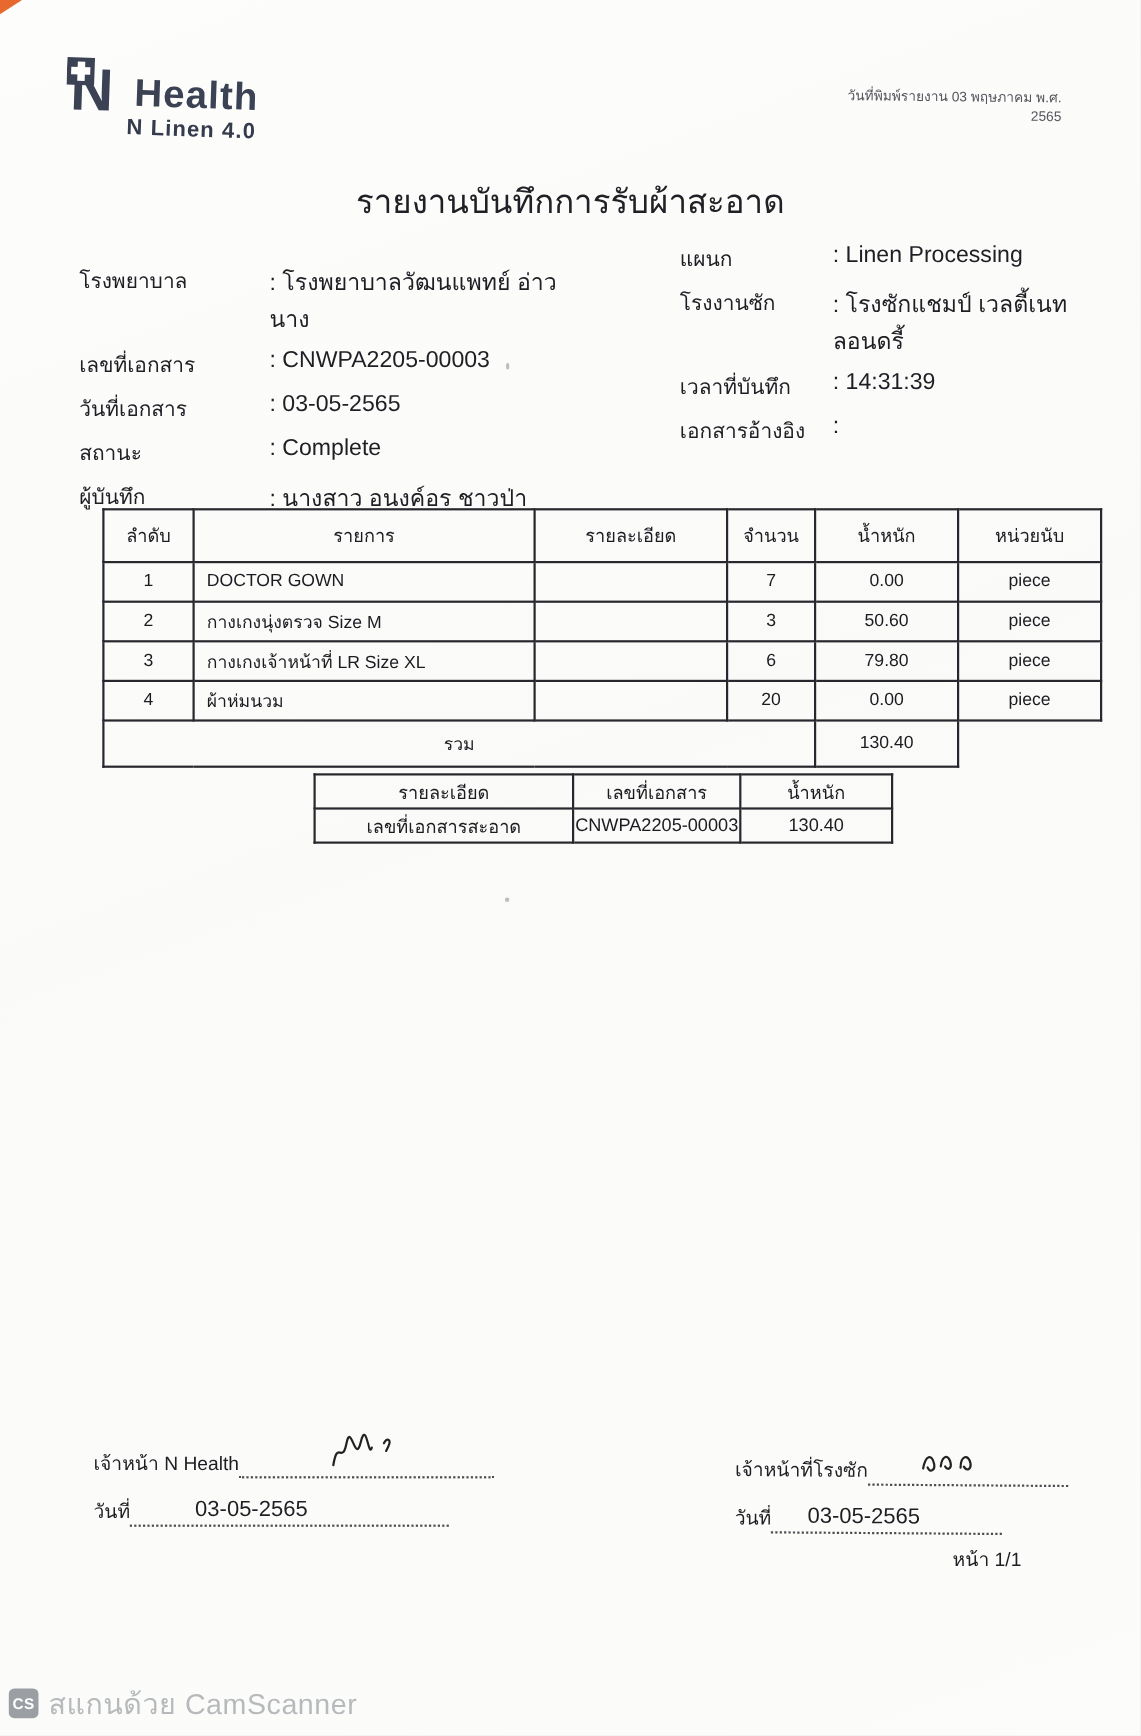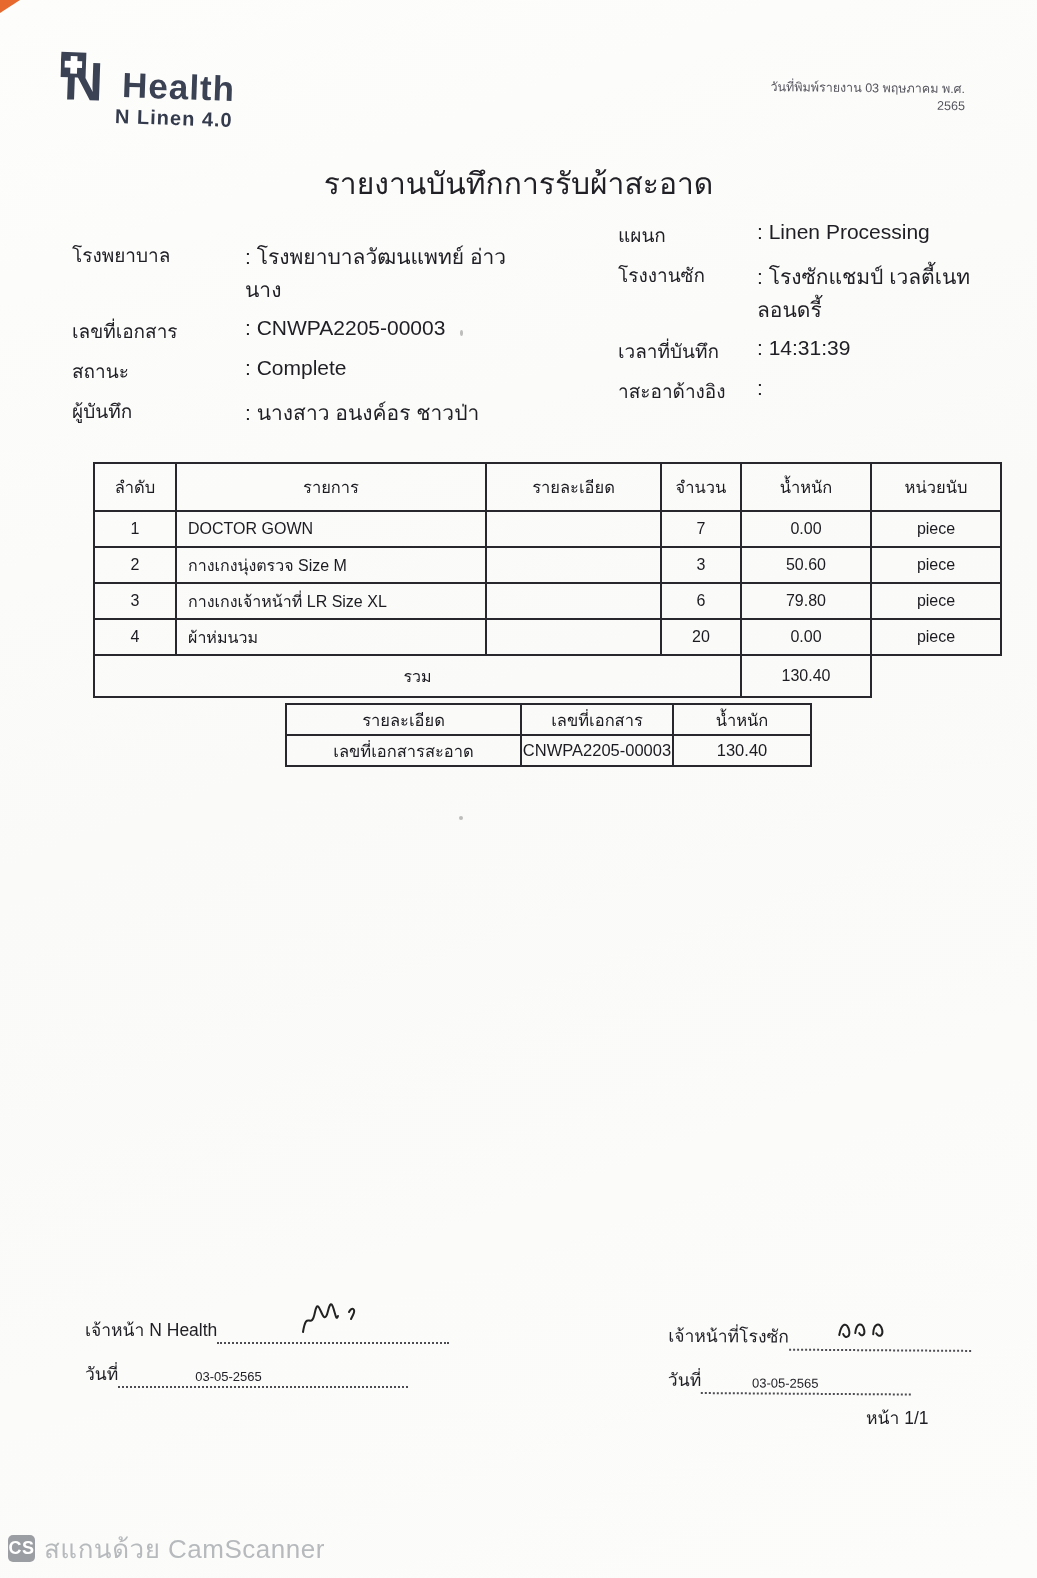--- a/index.html
+++ b/index.html
@@ -53,29 +53,29 @@
   table.summary th, table.summary td {
     border:2px solid #27272d; font-weight:normal; text-align:center;
     font-size:16.5px; color:#1b1b21; height:31px;
   }
   
   .sig-left  { position:absolute; top:1316px; left:85px;  width:430px; }
   .sig-right { position:absolute; top:1323px; left:668px; width:340px; transform:rotate(0.4deg); }
   .sig-line { display:flex; align-items:flex-end; margin-bottom:16px; position:relative; }
   .sig-label { font-size:17.5px; white-space:nowrap; }
   .dots { display:inline-block; border-bottom:2.5px dotted #4c4c52; position:relative; height:24px; flex:0 0 auto; }
-  .dots .over-text { position:absolute; bottom:2px; left:50%; transform:translateX(-50%); font-size:13px; white-space:nowrap; }
+  .dots .over-text { position:absolute; bottom:2px; left:50%; transform:translateX(-50%); font-size:20px; white-space:nowrap; }
   .sig-mark { position:absolute; bottom:6px; }
   
   .page-num { position:absolute; top:1404px; left:866px; font-size:17.5px; }
   
   .scan-footer { position:absolute; left:8px; top:1528px; display:flex; align-items:center; }
   .cs-badge {
     width:27px; height:27px; background:#9b9fa3; border-radius:5px;
-    color:#fff; font-size:18px; font-weight:bold; display:flex;
+    color:#fff; font-size:14px; font-weight:bold; display:flex;
     align-items:center; justify-content:center; letter-spacing:0.5px;
   }
   .scan-text { margin-left:9px; font-size:26px; color:#b7babd; letter-spacing:0.5px; }
   
   .speck { position:absolute; background:#8a8a8a; border-radius:50%; opacity:.55; }
 </style>
 </head>
 <body>
 
 <div class="paper">
@@ -102,20 +102,24 @@
   <div class="info-left">
     <div class="info-row">
       <span class="info-label">โรงพยาบาล</span>
       <span class="info-value">: โรงพยาบาลวัฒนแพทย์ อ่าวนาง</span>
     </div>
     <div class="info-row">
       <span class="info-label">เลขที่เอกสาร</span>
       <span class="info-value">: CNWPA2205-00003</span>
     </div>
     <div class="info-row">
+      <span class="info-label">วันที่เอกสาร</span>
+      <span class="info-value">: 03-05-2565</span>
+    </div>
+    <div class="info-row">
       <span class="info-label">สถานะ</span>
       <span class="info-value">: Complete</span>
     </div>
     <div class="info-row">
       <span class="info-label">ผู้บันทึก</span>
       <span class="info-value">: นางสาว อนงค์อร ชาวป่า</span>
     </div>
   </div>
 
   <div class="info-right">
@@ -125,21 +129,21 @@
     </div>
     <div class="info-row">
       <span class="info-label">โรงงานซัก</span>
       <span class="info-value">: โรงซักแชมป์ เวลตี้เนท ลอนดรี้</span>
     </div>
     <div class="info-row">
       <span class="info-label">เวลาที่บันทึก</span>
       <span class="info-value">: 14:31:39</span>
     </div>
     <div class="info-row">
-      <span class="info-label">าสะอาด้างอิง</span>
+      <span class="info-label">เอกสารอ้างอิง</span>
       <span class="info-value">:</span>
     </div>
   </div>
 
   <table class="items">
     <colgroup>
       <col style="width:82px">
         <col style="width:310px">
         <col style="width:175px">
       <col style="width:80px">

